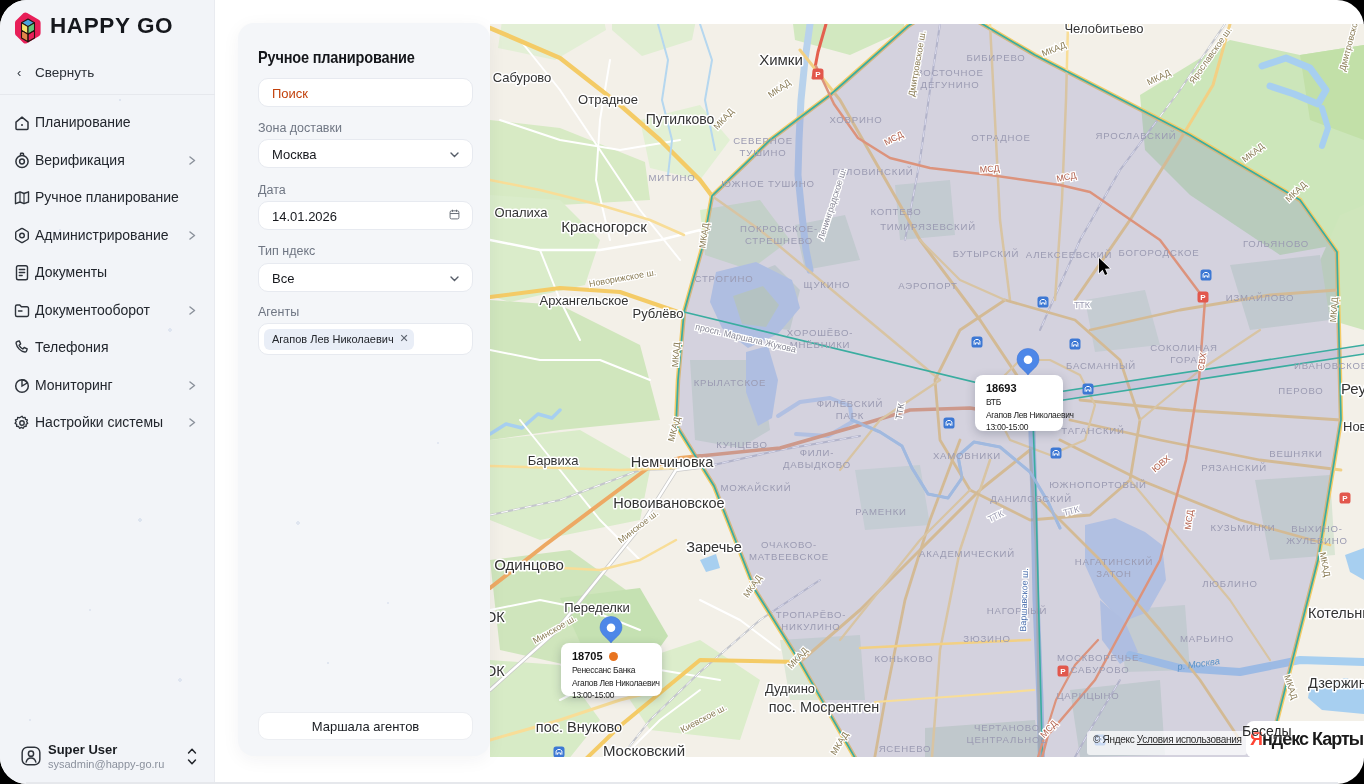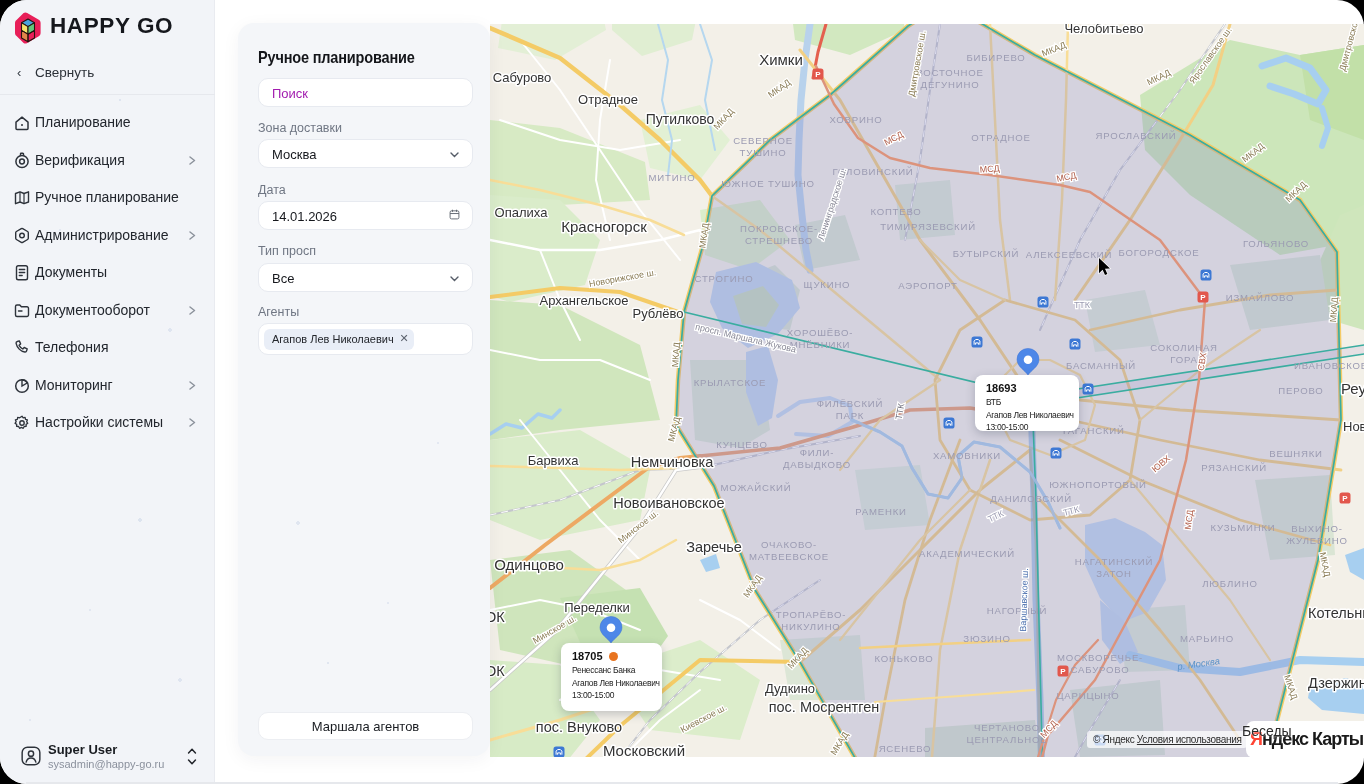--- a/index.html
+++ b/index.html
@@ -43,39 +43,39 @@
     background-image:radial-gradient(circle 1.5px at 200px 420px, #e3e8f2 99%, transparent),
       radial-gradient(circle 2px at 60px 500px, #e0e6f0 99%, transparent),
       radial-gradient(circle 1.5px at 150px 580px, #e3e8f2 99%, transparent),
       radial-gradient(circle 1.5px at 90px 640px, #e0e6f0 99%, transparent);
     border-radius:16px; z-index:20;
     box-shadow:0 4px 18px rgba(30,40,60,0.05); }
   .panel h1 { position:absolute; left:20px; top:25px; font-size:16.5px; color:#14161a;
     font-weight:bold; letter-spacing:-0.2px; transform:scaleX(0.88); transform-origin:left top; white-space:nowrap;}
   .inp { position:absolute; left:20px; width:215px; background:#fff; border:1px solid #e7eaf0;
     border-radius:10px; height:29px; font-size:13px; color:#16181d; }
-  .inp .ph { position:absolute; left:13px; top:7px; color:#a21caf; }
+  .inp .ph { position:absolute; left:13px; top:7px; color:#c2410c; }
   .inp .vl { position:absolute; left:13px; top:7px; }
   .lab { position:absolute; left:20px; font-size:12.5px; color:#6f7683; }
   .chev { position:absolute; right:12px; top:9px; width:11px; height:11px; }
   .tagbox { position:absolute; left:20px; top:300px; width:215px; height:32px; background:#fff;
     border:1px solid #e7eaf0; border-radius:10px; }
   .tag { position:absolute; left:5px; top:5px; height:21px; background:#e9eef7; border-radius:6px;
     font-size:11px; color:#23262c; padding:4px 20px 0 8px; }
   .tag .x { position:absolute; right:5px; top:3px; color:#5c636e; font-size:11px; }
   .abtn { position:absolute; left:20px; top:689px; width:215px; height:28px; background:#fff;
     border:1px solid #eceef2; border-radius:10px; text-align:center; font-size:13px;
     color:#191c21; line-height:28px; }
   
   .mapwrap { position:absolute; left:490px; top:24px; width:874px; height:733px; overflow:hidden; }
   .tip { position:absolute; background:#fff; border-radius:8px; box-shadow:0 3px 10px rgba(40,50,70,0.25);
     padding:7px 10px 6px 11px; z-index:40; }
   .tip .t1 { font-size:11px; font-weight:bold; color:#111; margin-bottom:3px;}
   .tip .ln { font-size:8.5px; color:#222; margin-top:2.6px; white-space:nowrap; letter-spacing:-0.3px;}
-  .attr { position:absolute; left:1087px; top:731px; height:17px; background:rgba(255,255,255,0.72);
+  .attr { position:absolute; left:1087px; top:731px; height:24px; background:rgba(255,255,255,0.72);
     border-radius:3px; font-size:10px; color:#2b2b2b; padding:3px 5px 0 6px; z-index:41; white-space:nowrap; letter-spacing:-0.3px;}
   .ylogo { position:absolute; left:1246px; top:721px; width:118px; height:37px; background:#fff;
     border-radius:8px 0 0 8px; z-index:41; }
   .ylogo .t { position:absolute; left:4px; top:8px; font-size:18px; font-weight:bold; color:#1a1a1a;
     letter-spacing:-1px; white-space:nowrap; }
   .ylogo .t span { color:#f43; }
 </style>
 </head>
 <body>
 <div class="app">
@@ -378,27 +378,27 @@
           <path d="M0 0 C-2.8 -4.6 -11 -8.3 -11 -15.6 A11 11 0 1 1 11 -15.6 C11 -8.3 2.8 -4.6 0 0 Z" fill="#4d87e8" stroke="#3f74d4" stroke-width="0.5"></path>
           <circle cx="0" cy="-15.2" r="4.3" fill="#fff"></circle>
         </g>
 <g transform="translate(121,619)">
           <path d="M0 0 C-2.8 -4.6 -11 -8.3 -11 -15.6 A11 11 0 1 1 11 -15.6 C11 -8.3 2.8 -4.6 0 0 Z" fill="#4d87e8" stroke="#3f74d4" stroke-width="0.5"></path>
           <circle cx="0" cy="-15.2" r="4.3" fill="#fff"></circle>
         </g>
 <path transform="translate(609,234)" d="M0 0 L0 15.2 L3.6 11.8 L6 17 L8.4 15.9 L6 10.8 L11 10.4 Z" fill="#000" stroke="#fff" stroke-width="1.2" paint-order="stroke"></path>
 </svg></div>
 
-  <div class="tip" style="left:975px; top:375px; width:104px; height:56px;">
+  <div class="tip" style="left:975px; top:375px; width:88px; height:56px;">
     <div class="t1">18693</div>
     <div class="ln">ВТБ</div>
     <div class="ln">Агапов Лев Николаевич</div>
     <div class="ln">13:00-15:00</div>
   </div>
-  <div class="tip" style="left:561px; top:643px; width:101px; height:68px;">
+  <div class="tip" style="left:561px; top:643px; width:101px; height:53px;">
     <div class="t1">18705 <span style="display:inline-block;width:9px;height:9px;border-radius:50%;background:#e87420;vertical-align:-0.5px;margin-left:3px;"></span></div>
     <div class="ln">Ренессанс Банка</div>
     <div class="ln">Агапов Лев Николаевич</div>
     <div class="ln">13:00-15:00</div>
   </div>
 
   <div style="position:absolute;left:1242px;top:723px;font-size:14px;color:#2b2b2b;z-index:42;text-shadow:0 0 2px #fff;">Беседы</div>
   <div class="attr">© Яндекс <span style="text-decoration:underline;">Условия использования</span></div>
   <div class="ylogo">
       <div class="t"><span>Я</span>ндекс Карты</div>
@@ -531,21 +531,21 @@
         </svg>
     </div>
     <div class="lab" style="top:160px;">Дата</div>
     <div class="inp" style="top:178px;">
         <span class="vl">14.01.2026</span>
       <svg class="chev" style="top:7px" width="14" height="15" viewBox="0 0 14 15" fill="none" stroke="#565d68" stroke-width="1.2">
           <rect x="1" y="2.5" width="12" height="11" rx="2"></rect>
           <path d="M1 6.2 H13 M4.2 1 V4 M9.8 1 V4"></path>
         </svg>
     </div>
-    <div class="lab" style="top:221px;">Тип просп</div>
+    <div class="lab" style="top:221px;">Тип ндекс</div>
     <div class="inp" style="top:240px;">
         <span class="vl">Все</span>
       <svg class="chev" viewBox="0 0 11 11" fill="none" stroke="#565d68" stroke-width="1.4" stroke-linecap="round">
           <path d="M2 4 L5.5 7.5 L9 4"></path>
         </svg>
     </div>
     <div class="lab" style="top:282px;">Агенты</div>
     <div class="tagbox">
         <div class="tag">Агапов Лев Николаевич<span class="x">✕</span></div>
       </div>

